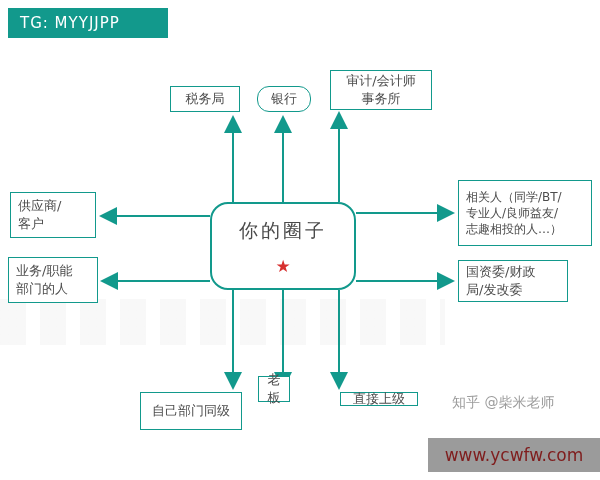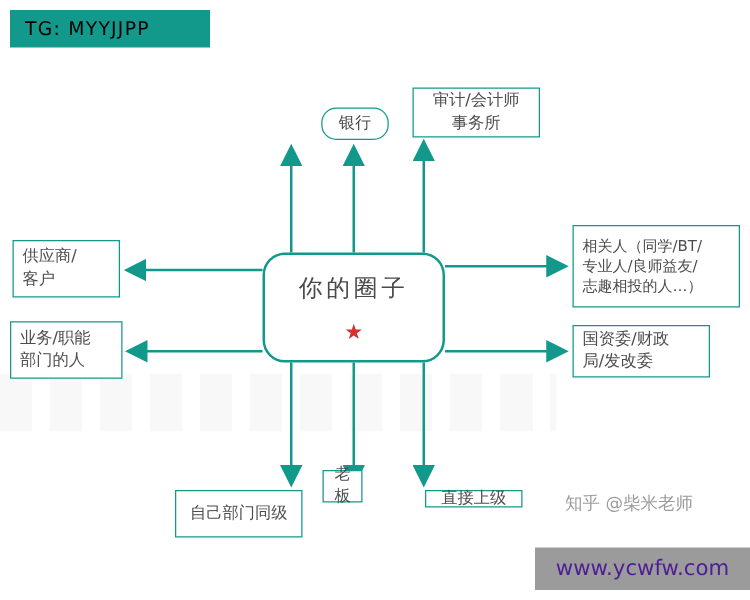--- a/index.html
+++ b/index.html
@@ -9,21 +9,21 @@
     background:#ffffff;
     overflow:hidden;
     font-family:"DejaVu Sans","Liberation Sans",sans-serif;
     color:var(--text,#4d4d4d);
   }
   
   .banner{
     position:absolute;left:8px;top:8px;
     height:30px;min-width:160px;
     background:var(--accent,#12998c);
-    color:#000000;
+    color:#ffffff;
     display:flex;align-items:center;
     padding:0 12px;
     font-size:15px;letter-spacing:1px;
     box-sizing:border-box;
   }
   
   .node{
     position:absolute;
     background:#ffffff;
     border:1.5px solid var(--accent,#12998c);
@@ -68,21 +68,21 @@
   }
   
   .zhihu-credit{
     position:absolute;left:452px;top:394px;
     font-size:14px;color:var(--muted,#9c9c9c);
     white-space:nowrap;
   }
   .site-bar{
     position:absolute;left:428px;top:438px;width:172px;height:34px;
     background:var(--sitebar,#9b9b9b);
-    color:#4c1d95;
+    color:#7f1d1d;
     display:flex;align-items:center;justify-content:center;
     font-size:17px;
   }
 </style>
 </head>
 <body>
 
 <div class="stage">
 
   <div class="bg-watermark"></div>
@@ -113,20 +113,21 @@
 
   <div class="banner">
     <span>TG: MYYJJPP</span>
   </div>
 
   <div class="hub">
     <span class="hub-label">你的圈子</span>
     <span class="hub-star">★</span>
   </div>
 
+  <div class="node center-text" style="left:170px;top:86px;width:70px;height:26px;">税务局</div>
   <div class="node center-text" style="left:257px;top:86px;width:54px;height:26px;border-radius:12px;">银行</div>
   <div class="node center-text" style="left:330px;top:70px;width:102px;height:40px;">审计/会计师
 事务所</div>
 
   <div class="node left-text" style="left:10px;top:192px;width:86px;height:46px;">供应商/
 客户</div>
   <div class="node left-text" style="left:8px;top:257px;width:90px;height:46px;">业务/职能
 部门的人</div>
 
   <div class="node left-text" style="left:458px;top:180px;width:134px;height:66px;font-size:12px;">相关人（同学/BT/

